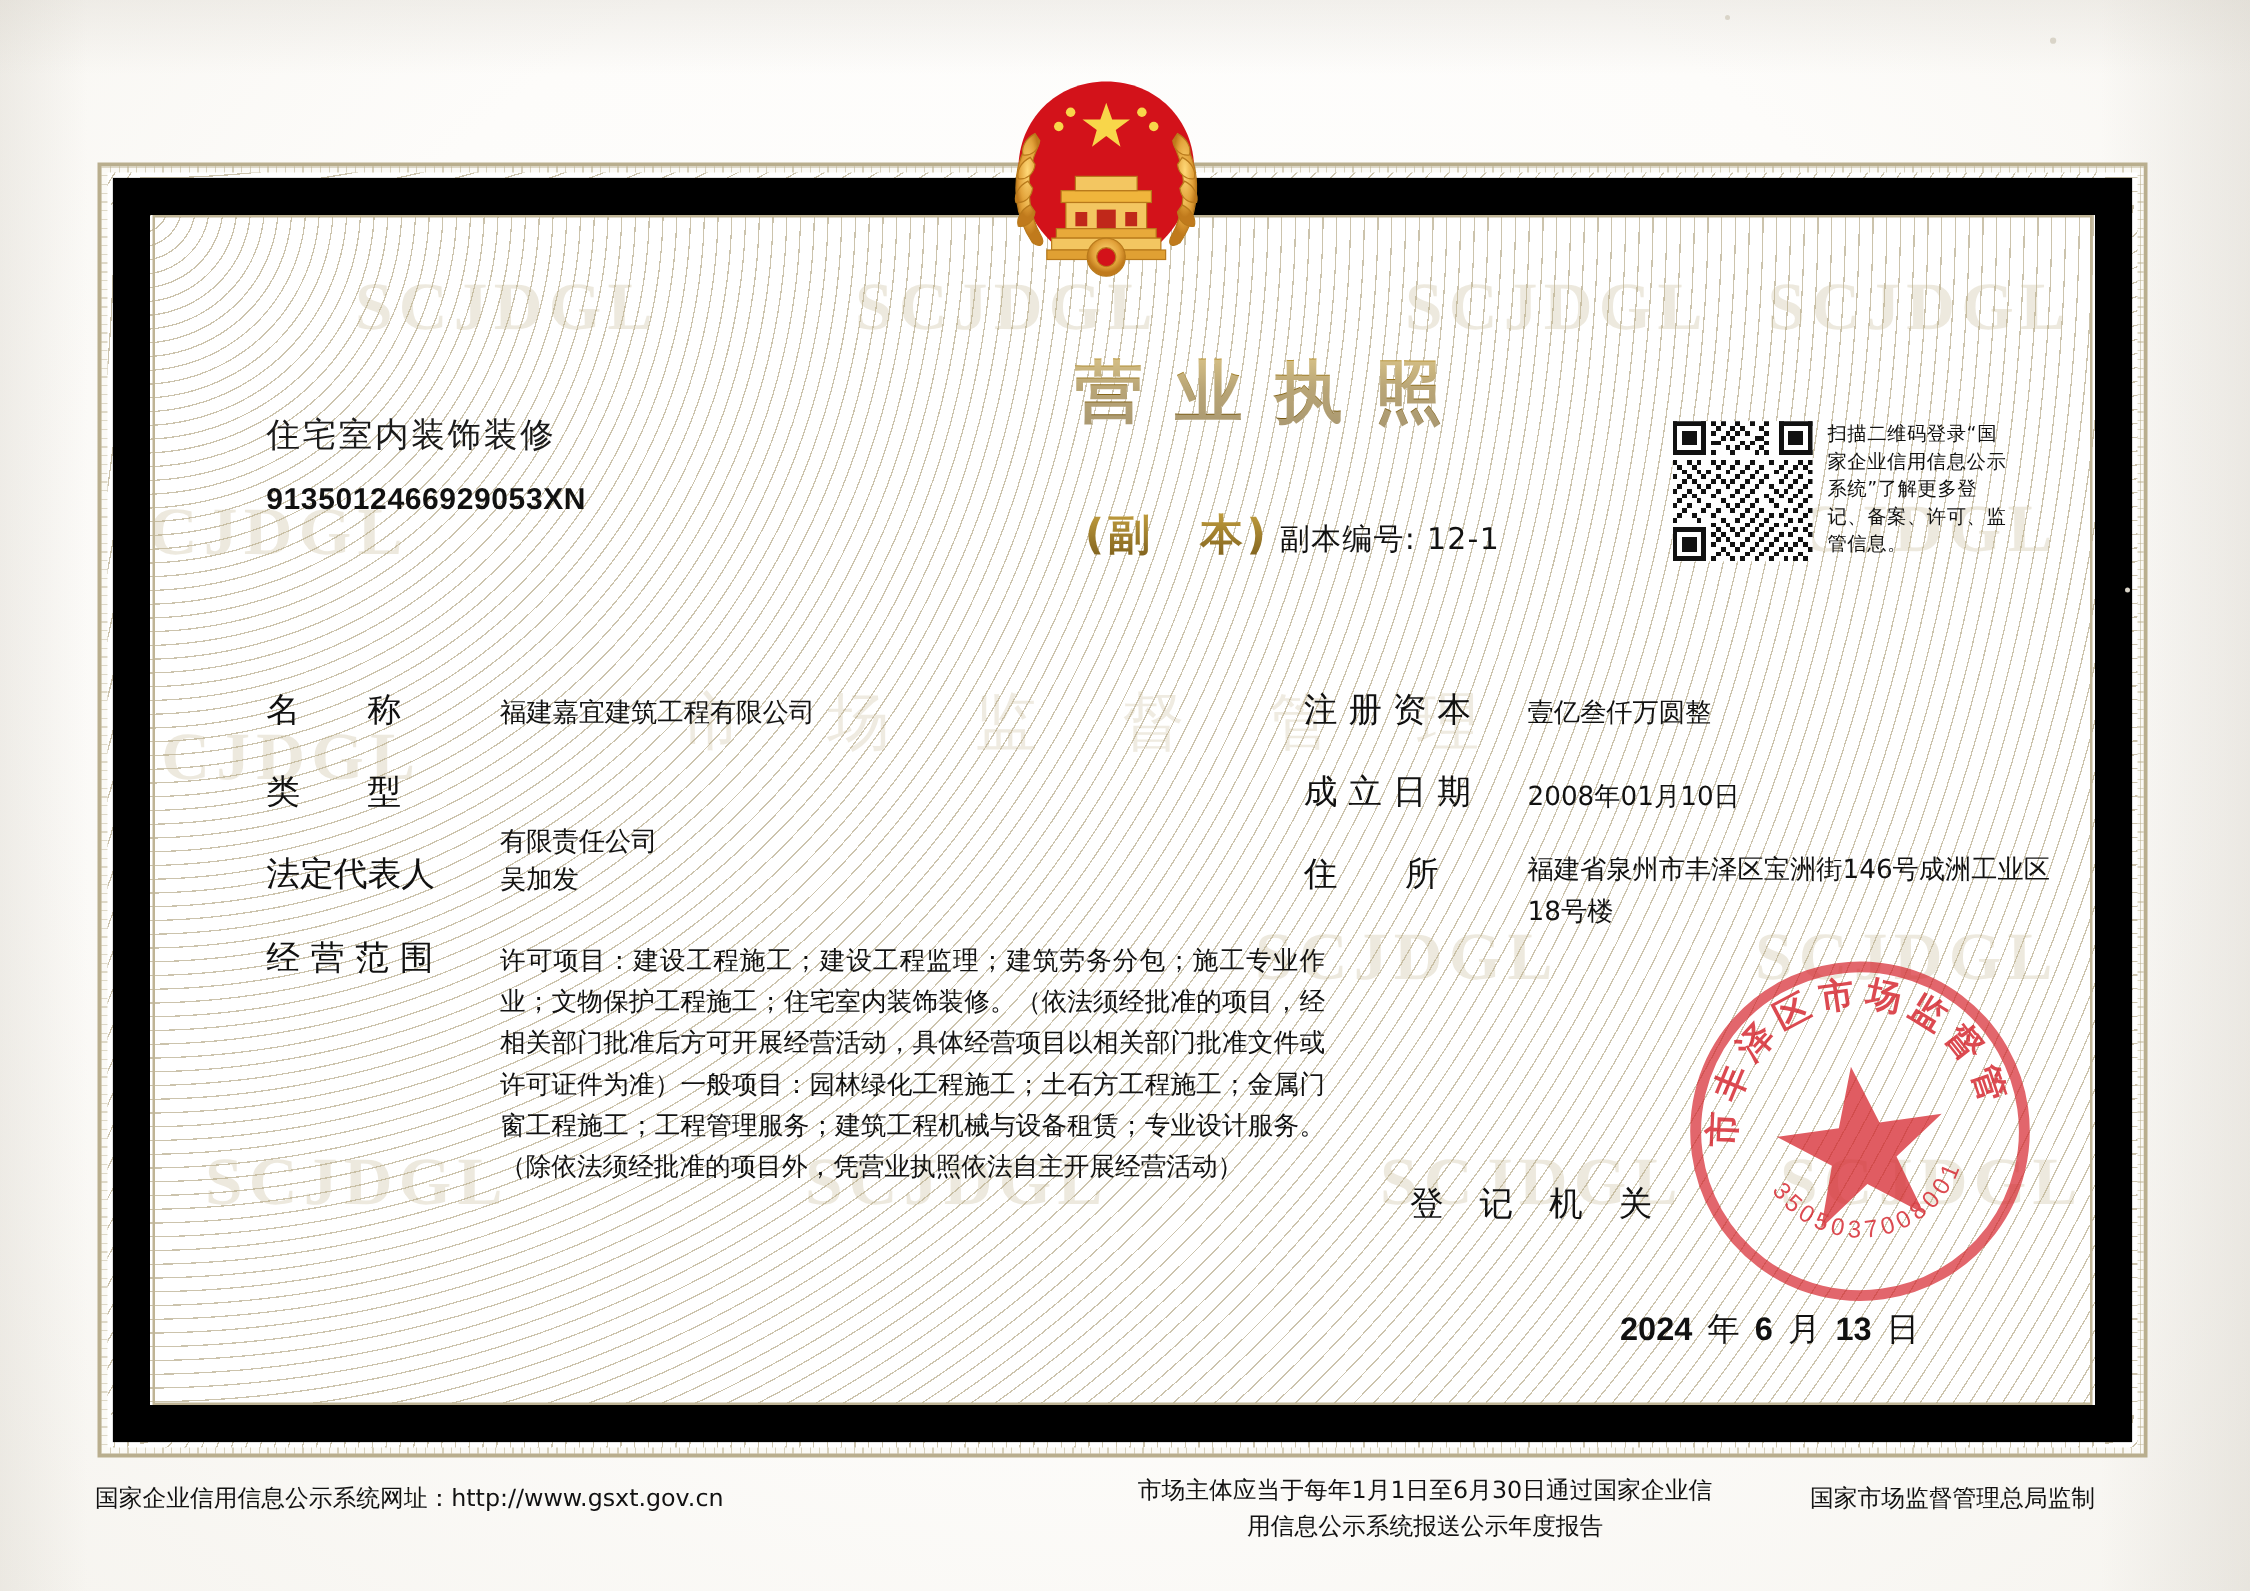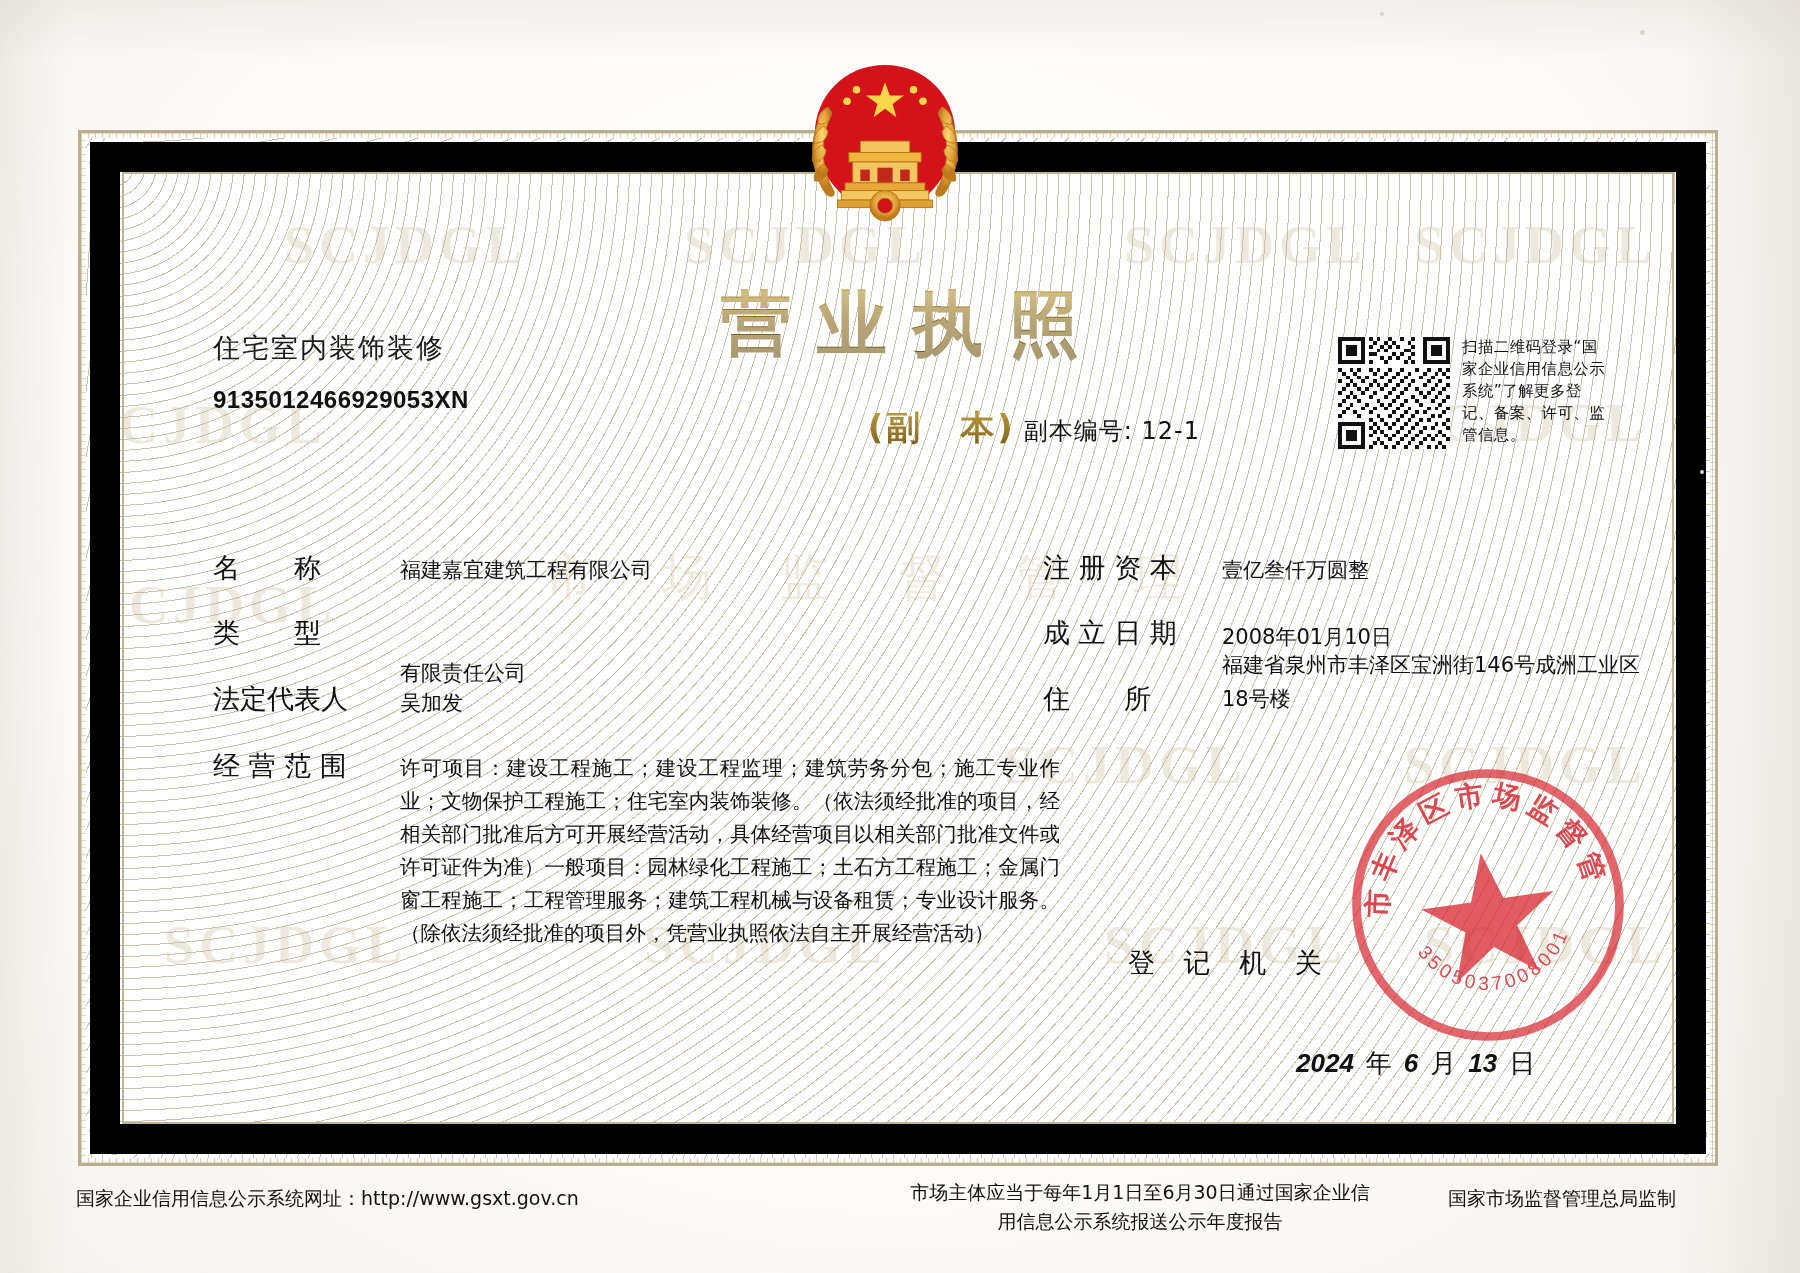--- a/index.html
+++ b/index.html
@@ -140,24 +140,24 @@
     font-weight: bold;
     font-size: 24px;
     color: #111;
     letter-spacing: .5px;
   }
 
   .main-title {
     position: absolute;
     left: 620px; top: 278px;
     width: 560px;
-    text-align: center;
+    text-align: right;
     font-family: "DejaVu Sans", sans-serif;
     font-weight: bold;
-    font-size: 70px;
+    font-size: 54px;
     letter-spacing: 26px;
     text-indent: 26px;
     color: #7a5c18;
     background: linear-gradient(180deg, #c9a33d 0%, #8a6a1c 45%, #6b4f10 100%);
     -webkit-background-clip: text;
     background-clip: text;
     -webkit-text-fill-color: transparent;
     text-shadow: 0 1px 0 rgba(255,255,255,.4);
   }
   .subtitle-row {
@@ -249,21 +249,21 @@
   }
   .date-row {
     position: absolute;
     left: 1290px; top: 1046px;
     font-family: "DejaVu Sans", sans-serif;
     font-size: 26px;
     color: #111;
     white-space: nowrap;
   }
   .date-row span { margin: 0 6px; }
-  .date-num { font-family: "Liberation Sans", sans-serif; font-weight: bold; font-style: italic; }
+  .date-num { font-family: "Liberation Sans", sans-serif; font-weight: bold; }
 
   
   .footer-left {
     position: absolute;
     left: 76px; top: 1186px;
     font-family: "DejaVu Sans", sans-serif;
     font-size: 19px;
     color: #111;
   }
   .footer-center {
@@ -608,21 +608,21 @@
   <div class="fld-label" style="left:213px; top:748px; letter-spacing:0;">经 营 范 围</div>
   <div class="scope-value">许可项目：建设工程施工；建设工程监理；建筑劳务分包；施工专业作业；文物保护工程施工；住宅室内装饰装修。（依法须经批准的项目，经相关部门批准后方可开展经营活动，具体经营项目以相关部门批准文件或许可证件为准）一般项目：园林绿化工程施工；土石方工程施工；金属门窗工程施工；工程管理服务；建筑工程机械与设备租赁；专业设计服务。（除依法须经批准的项目外，凭营业执照依法自主开展经营活动）</div>
 
   <div class="fld-label" style="left:1043px; top:550px; letter-spacing:0;">注 册 资 本</div>
   <div class="fld-value" style="left:1222px; top:553px;">壹亿叁仟万圆整</div>
 
   <div class="fld-label" style="left:1043px; top:615px; letter-spacing:0;">成 立 日 期</div>
   <div class="fld-value" style="left:1222px; top:620px;">2008年01月10日</div>
 
   <div class="fld-label" style="left:1043px; top:681px; letter-spacing:0;">住　　所</div>
-  <div class="fld-value" style="left:1222px; top:648px; width:430px;">福建省泉州市丰泽区宝洲街146号成洲工业区18号楼</div>
+  <div class="fld-value" style="left:1222px; top:678px; width:430px;">福建省泉州市丰泽区宝洲街146号成洲工业区18号楼</div>
 
   <div class="reg-auth">登 记 机 关</div>
 
   <svg class="seal" viewBox="0 0 300 300">
     <defs>
       <path id="sealArc" d="M 46,150 A 104,104 0 1 1 254,150"></path>
       <path id="sealArcBottom" d="M 62,150 A 88,88 0 0 0 238,150"></path>
     </defs>
     <circle cx="150" cy="150" r="136" fill="none" stroke="#d5232b" stroke-width="9" opacity=".85"></circle>
     <polygon points="150,96 167,145 219,145 177,175 193,225 150,194 107,225 123,175 81,145 133,145" fill="#d5232b" opacity=".9"></polygon>

